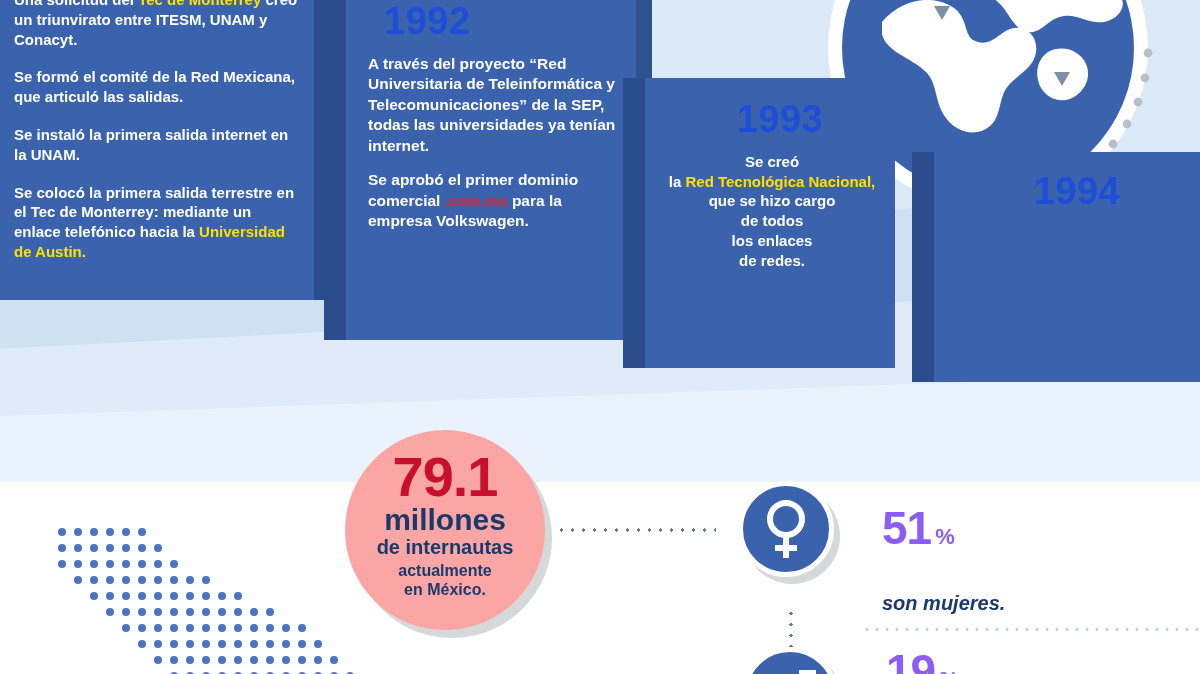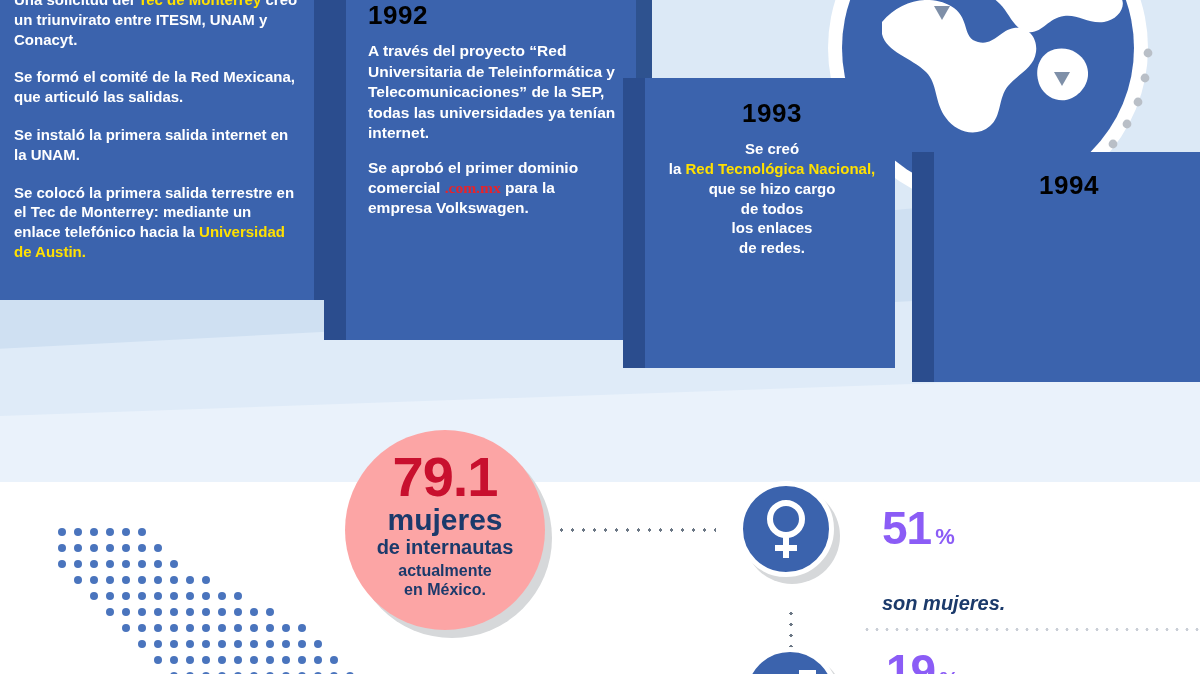--- a/index.html
+++ b/index.html
@@ -77,36 +77,36 @@
     top: 0;
     width: 22px;
     height: 100%;
     background: #2b4d8e;
   }
   .step .content {
     position: relative;
     padding: 10px 18px 10px 22px;
   }
   .yr {
-    color: #000000;
-    font-size: 26px;
+    color: #1d4ed8;
+    font-size: 38px;
     font-weight: bold;
     line-height: 1.05;
-    margin: 4px 0 12px 0;
+    margin: 4px 0 12px 16px;
     letter-spacing: 0.5px;
   }
   .p {
     font-size: 15.5px;
     line-height: 1.32;
     margin: 0 0 14px 0;
     font-weight: bold;
   }
   .p:last-child { margin-bottom: 0; }
   .hi-y { color: #ffe000; }
-  .hi-r { color: #e8232a; font-family: Liberation Serif, serif; }
+  .hi-r { color: #e8232a; }
 
   
   #step1 {
     left: -6px; top: -18px;
     width: 320px; height: 318px;
   }
   #step1 .side { right: -18px; width: 18px; background: #2b4d8e; }
   #step1 .content { padding: 8px 16px 8px 20px; }
   #step1 .p { font-size: 15px; margin-bottom: 18px; }
 
@@ -369,21 +369,21 @@
     <div class="face"></div>
     <div class="side"></div>
     <div class="content">
       <div class="yr">1994</div>
     </div>
   </div>
 
   <div class="yellow-shadow"></div>
   <div class="yellow-circle">
     <div class="big-num">79.1</div>
-    <div class="mill">mujeres</div>
+    <div class="mill">millones</div>
     <div class="sub1">de internautas</div>
     <div class="sub2">actualmente</div>
     <div class="sub2" style="margin-top:0">en México.</div>
   </div>
 
   <div class="dots-h"></div>
   <div class="dots-v"></div>
   <div class="dots-h2"></div>
 
   <div class="g-shadow" id="gf-shadow"></div>

